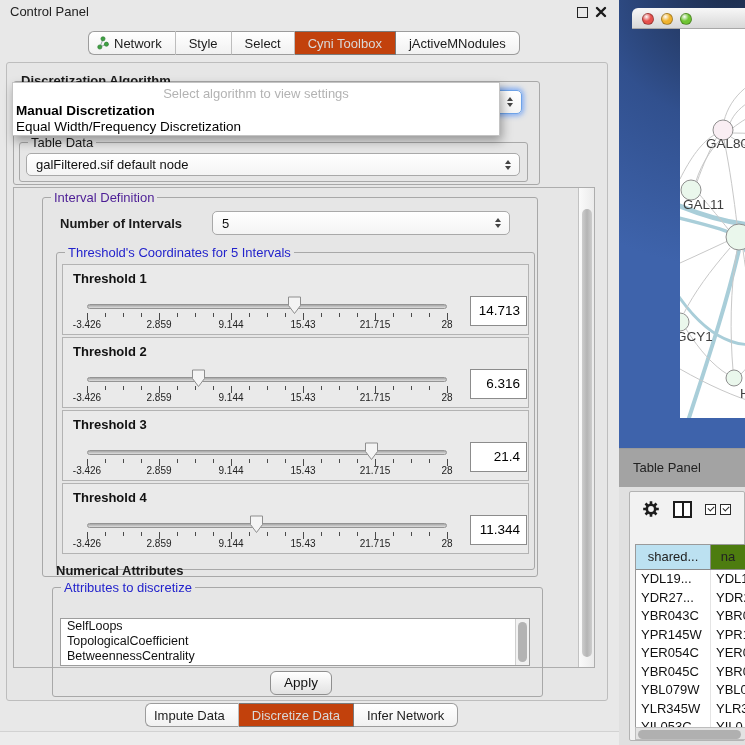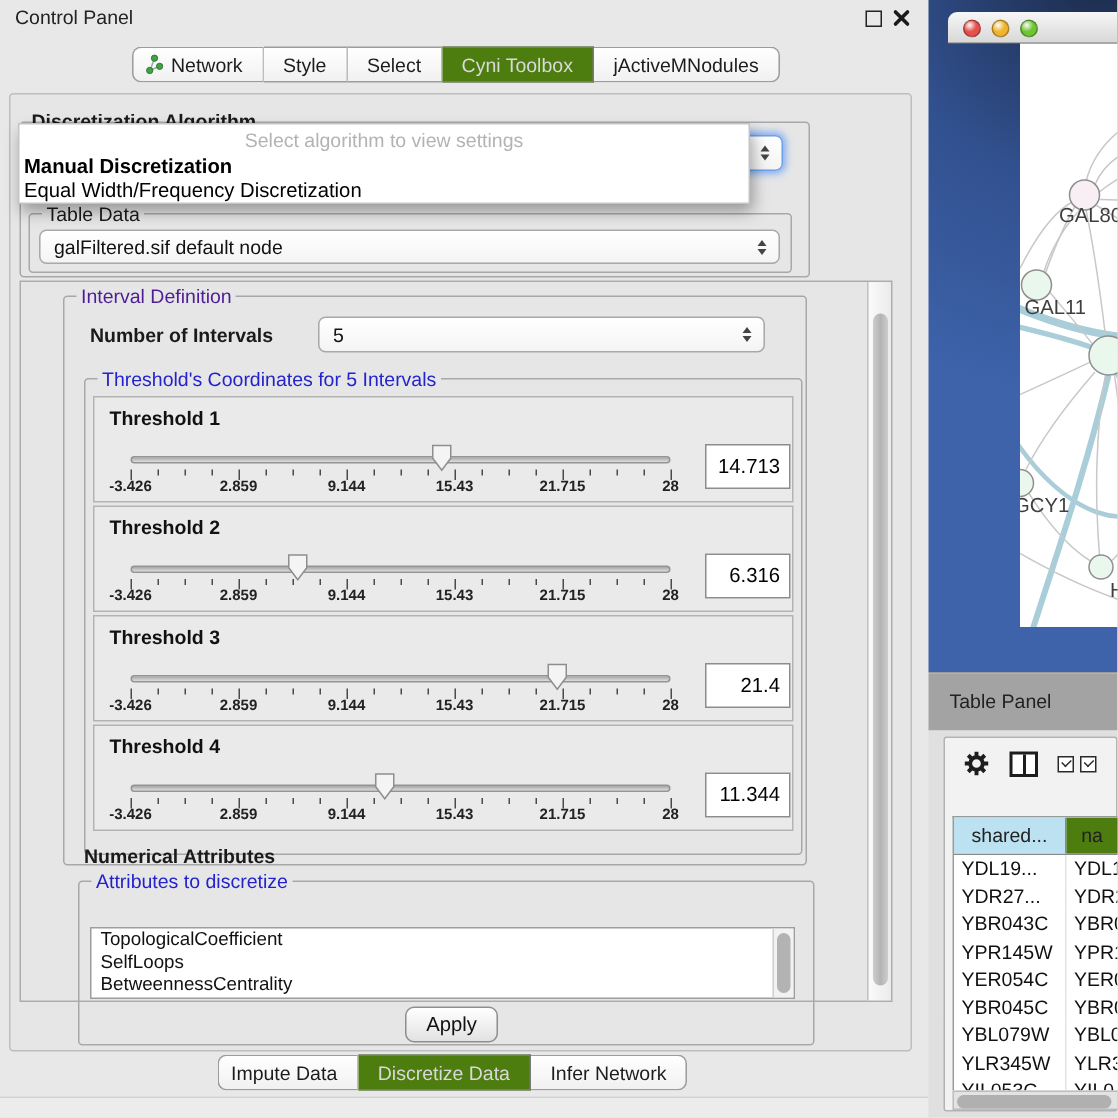--- a/index.html
+++ b/index.html
@@ -11,21 +11,21 @@
   #cp-titlebar { position:absolute; left:0; top:0; width:619px; height:24px; }
   #cp-title { position:absolute; left:10px; top:4px; font-size:13px; color:#222; }
   #float-ic { position:absolute; left:577px; top:7px; width:11px; height:11px; border:1.5px solid #222; background:transparent; }
   #close-ic { position:absolute; left:595px; top:6px; width:12px; height:12px; }
   #close-ic svg { display:block; }
 
   #top-tabs { position:absolute; left:88px; top:31px; height:24px; display:flex; }
   .tab { height:24px; padding:0 13px; display:flex; align-items:center; gap:5px; background:linear-gradient(#ffffff,#f1f1f1); border-top:1px solid #9c9c9c; border-bottom:1px solid #9c9c9c; border-right:1px solid #bdbdbd; font-size:13px; color:#1c1c1c; white-space:nowrap; }
   .tab:first-child { border-left:1px solid #9c9c9c; border-radius:6px 0 0 6px;padding-left:8px; }
   .tab:last-child { border-right:1px solid #9c9c9c; border-radius:0 6px 6px 0; }
-  .tab.sel { background:#4d7c0f; color:#d9d9d9; border-color:#7a7a7a; }
+  .tab.sel { background:#c2410c; color:#d9d9d9; border-color:#7a7a7a; }
 
   #outer-panel { position:absolute; left:6px; top:62px; width:602px; height:639px; background:#e6e6e6; border:1px solid #bdbdbd; border-radius:3px; }
 
   .groupbox { position:absolute; border:1px solid #a8a8a8; border-radius:3px; }
   .grouptitle { position:absolute; top:-8px; left:8px; background:#e6e6e6; padding:0 3px; font-size:13px; white-space:nowrap; }
   .gt-green { color:#4c1d95; }
   .gt-blue { color:#2323cc; }
 
   #alg-group { left:13px; top:81px; width:527px; height:104px; }
   #alg-title { position:absolute; left:21px; top:73px; font-weight:bold; background:transparent; z-index:3; }
@@ -53,21 +53,21 @@
   #noi-label { position:absolute; left:60px; top:216px; font-weight:bold; }
   #noi-combo { left:212px; top:211px; width:298px; height:24px; }
 
   #thr-group { left:56px; top:252px; width:479px; height:318px; }
 
   .thr-panel { position:absolute; left:62px; width:467px; height:71px; background:#eaeaea; border:1px solid #b3b3b3; }
   .thr-label { position:absolute; left:10px; top:6px; font-weight:bold; font-size:13px; color:#111; }
   .sl-track { position:absolute; left:24px; top:39px; width:360px; height:5px; border-radius:3px; background:linear-gradient(#a6a6a6,#dedede); border:1px solid #949494; }
   .sl-thumb { position:absolute; top:31px; }
   .tick { position:absolute; width:1px; background:#4a4a4a; top:48px; }
-  .tick-label { position:absolute; top:54px; width:50px; margin-left:-25px; text-align:center; font-size:10px; font-weight:bold; color:#222; }
+  .tick-label { position:absolute; top:54px; width:50px; margin-left:-25px; text-align:center; font-size:10px; font-weight:normal; color:#222; }
   .thr-value { position:absolute; left:407px; top:31px; width:57px; height:30px; background:#fff; border:1px solid #8c8c8c; font-size:13.5px; line-height:28px; text-align:right; padding-right:6px; color:#000; }
 
   #attr-group { left:52px; top:587px; width:491px; height:110px; }
   #attr-sub { position:absolute; left:56px; top:563px; font-weight:bold; }
   #attr-list { position:absolute; left:60px; top:618px; width:470px; height:48px; background:#fff; border:1px solid #9d9d9d; overflow:hidden; }
   .attr-item { height:15px; line-height:15px; padding-left:6px; font-size:12.5px; color:#111; white-space:nowrap; }
   #attr-vscroll { position:absolute; right:0; top:0; width:14px; height:100%; background:#f2f2f2; border-left:1px solid #cfcfcf; }
   #attr-vscroll .thumb { position:absolute; left:2px; top:3px; width:9px; height:40px; border-radius:5px; background:#b3b3b3; }
 
   #apply-btn { position:absolute; left:270px; top:671px; width:62px; height:24px; background:linear-gradient(#ffffff,#e2e2e2); border:1px solid #8f8f8f; border-radius:6px; text-align:center; line-height:22px; font-size:13.5px; color:#111; }
@@ -336,22 +336,22 @@
         <div class="thr-value">11.344</div>
       </div>
     </div>
 
   <div id="attr-group" class="groupbox">
     <span class="grouptitle gt-blue">Attributes to discretize</span>
   </div>
   <div id="attr-sub">Numerical Attributes</div>
   <div id="attr-list">
     <div id="attr-items">
+        <div class="attr-item">SelfLoops</div>
         <div class="attr-item">TopologicalCoefficient</div>
-        <div class="attr-item">SelfLoops</div>
         <div class="attr-item">BetweennessCentrality</div>
       </div>
     <div id="attr-vscroll">
         <div class="thumb"></div>
       </div>
   </div>
 
   <div id="apply-btn">Apply</div>
 
   <div id="bottom-tabs">

